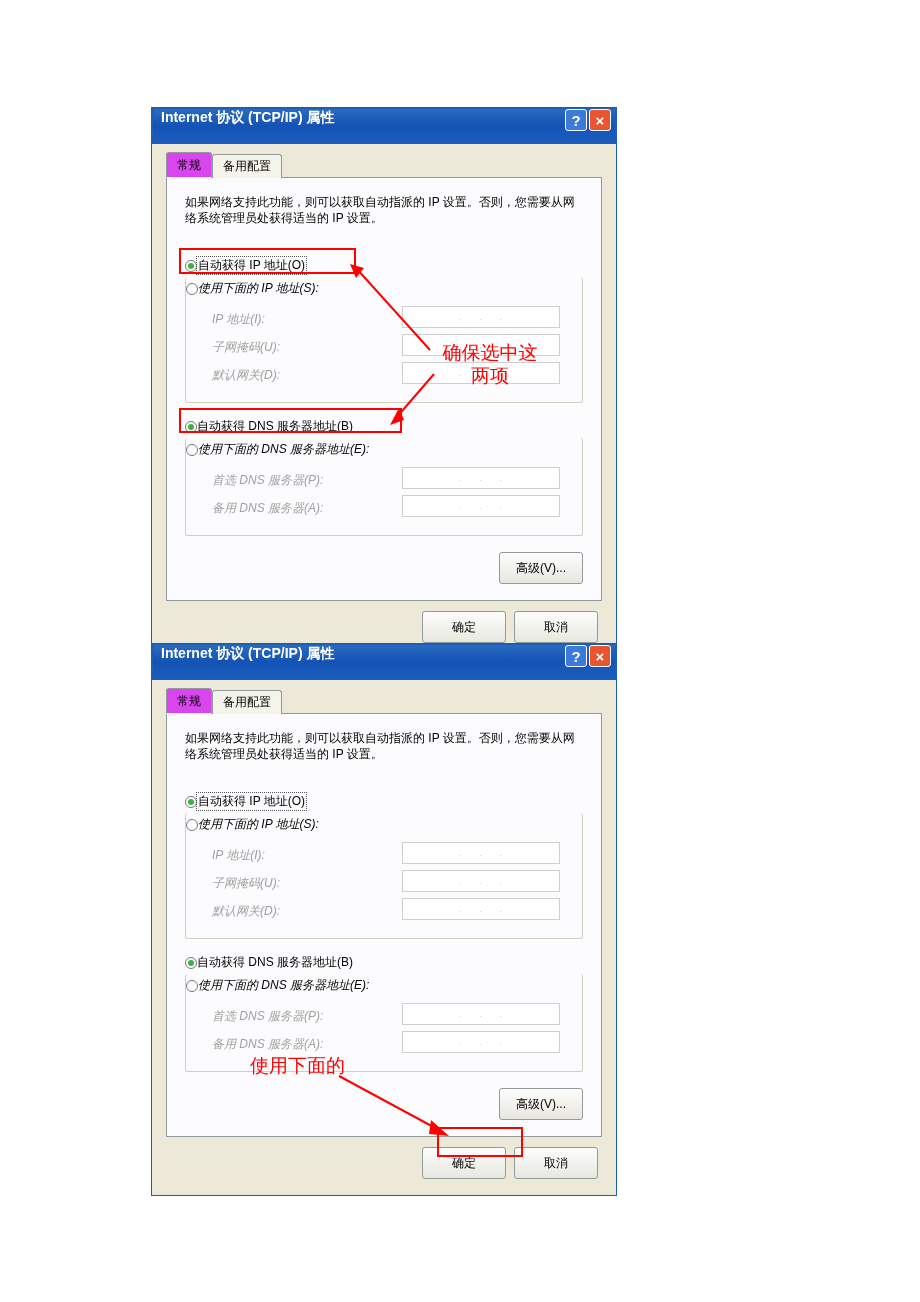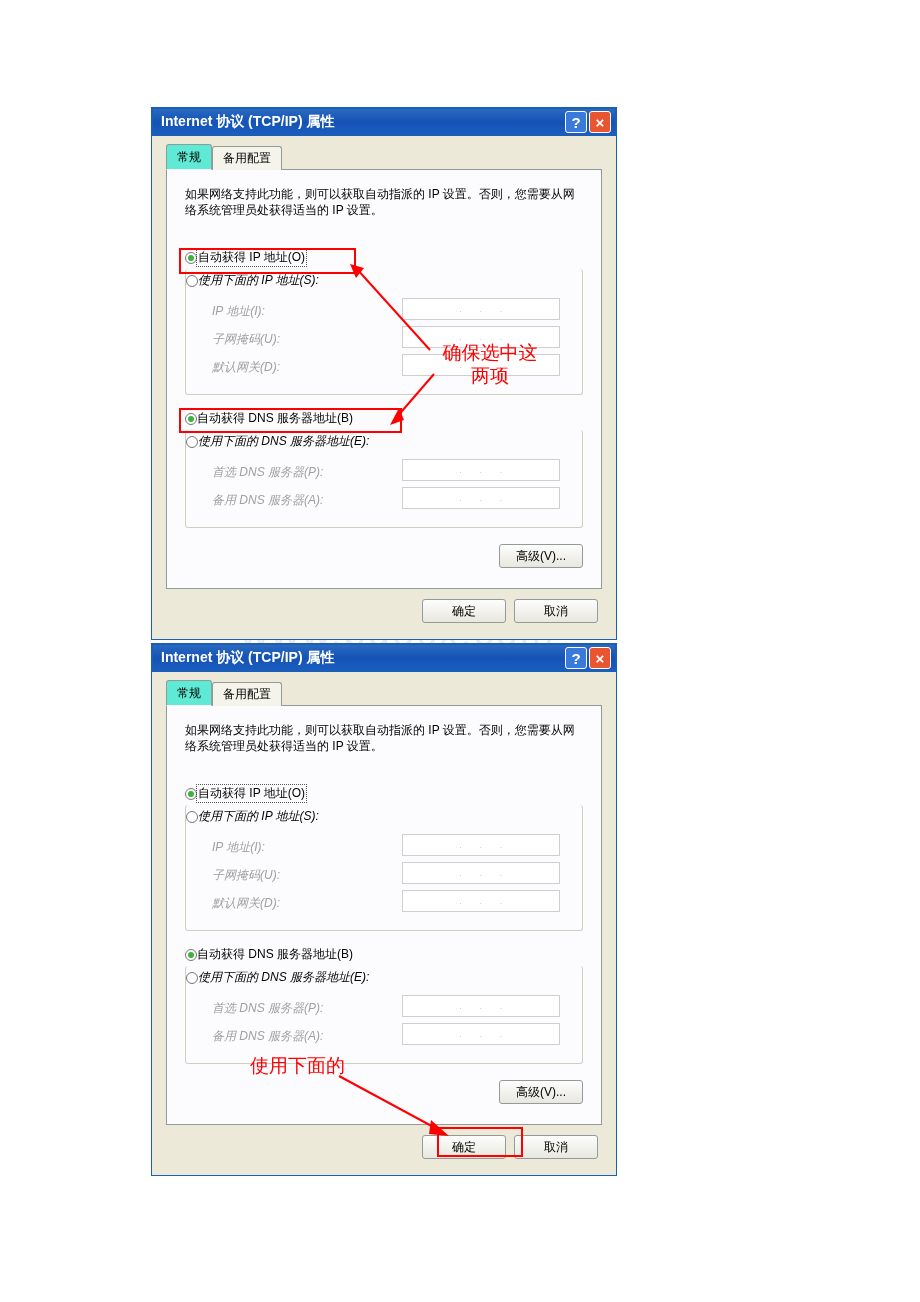--- a/index.html
+++ b/index.html
@@ -12,23 +12,22 @@
       position: relative;
     }
     .dialog {
       position: absolute;
       width: 466px;
       border: 1px solid #1b5fb0;
       background: #ece9d8;
     }
     .titlebar {
       background: linear-gradient(to bottom, #2a6ac1 0%, #1453b5 50%, #1b5ebf 100%);
-      height: 28px;
-      display: flex;
-      align-items: center;
+      height: 36px;
+      display: flex;
       padding: 0 4px;
       border: 1px solid #1b5fb0;
     }
     .titlebar-text {
       color: #fff;
       font-weight: bold;
       font-family: "SimSun", sans-serif;
       font-size: 14px;
       flex: 1;
       padding-left: 4px;
@@ -66,21 +65,21 @@
       border: 1px solid #919b9c;
       border-bottom: none;
       padding: 3px 10px;
       background: #f5f4ea;
       border-radius: 3px 3px 0 0;
       margin-right: 0px;
       font-size: 12px;
       position: relative;
     }
     .tab.active {
-      background: #5eead4;
+      background: #d946ef;
       padding-top: 4px;
       margin-top: -2px;
       border-bottom: 1px solid #fcfcfe;
     }
     .tab-content {
       border: 1px solid #919b9c;
       background: #fcfcfe;
       padding: 16px 18px 16px 18px;
       min-height: 420px;
       position: relative;
@@ -152,21 +151,21 @@
     }
     .ip-input span { font-size: 8px; }
     
     .adv-row {
       display: flex;
       justify-content: flex-end;
       margin-top: 16px;
     }
     .btn {
       min-width: 84px;
-      height: 24px;
+      height: 32px;
       border: 1px solid #919b9c;
       background: linear-gradient(to bottom, #fdfdfd, #e8e7df);
       border-radius: 3px;
       font-size: 12px;
       font-family: inherit;
       padding: 0 10px;
     }
     .btn-row {
       display: flex;
       justify-content: flex-end;

